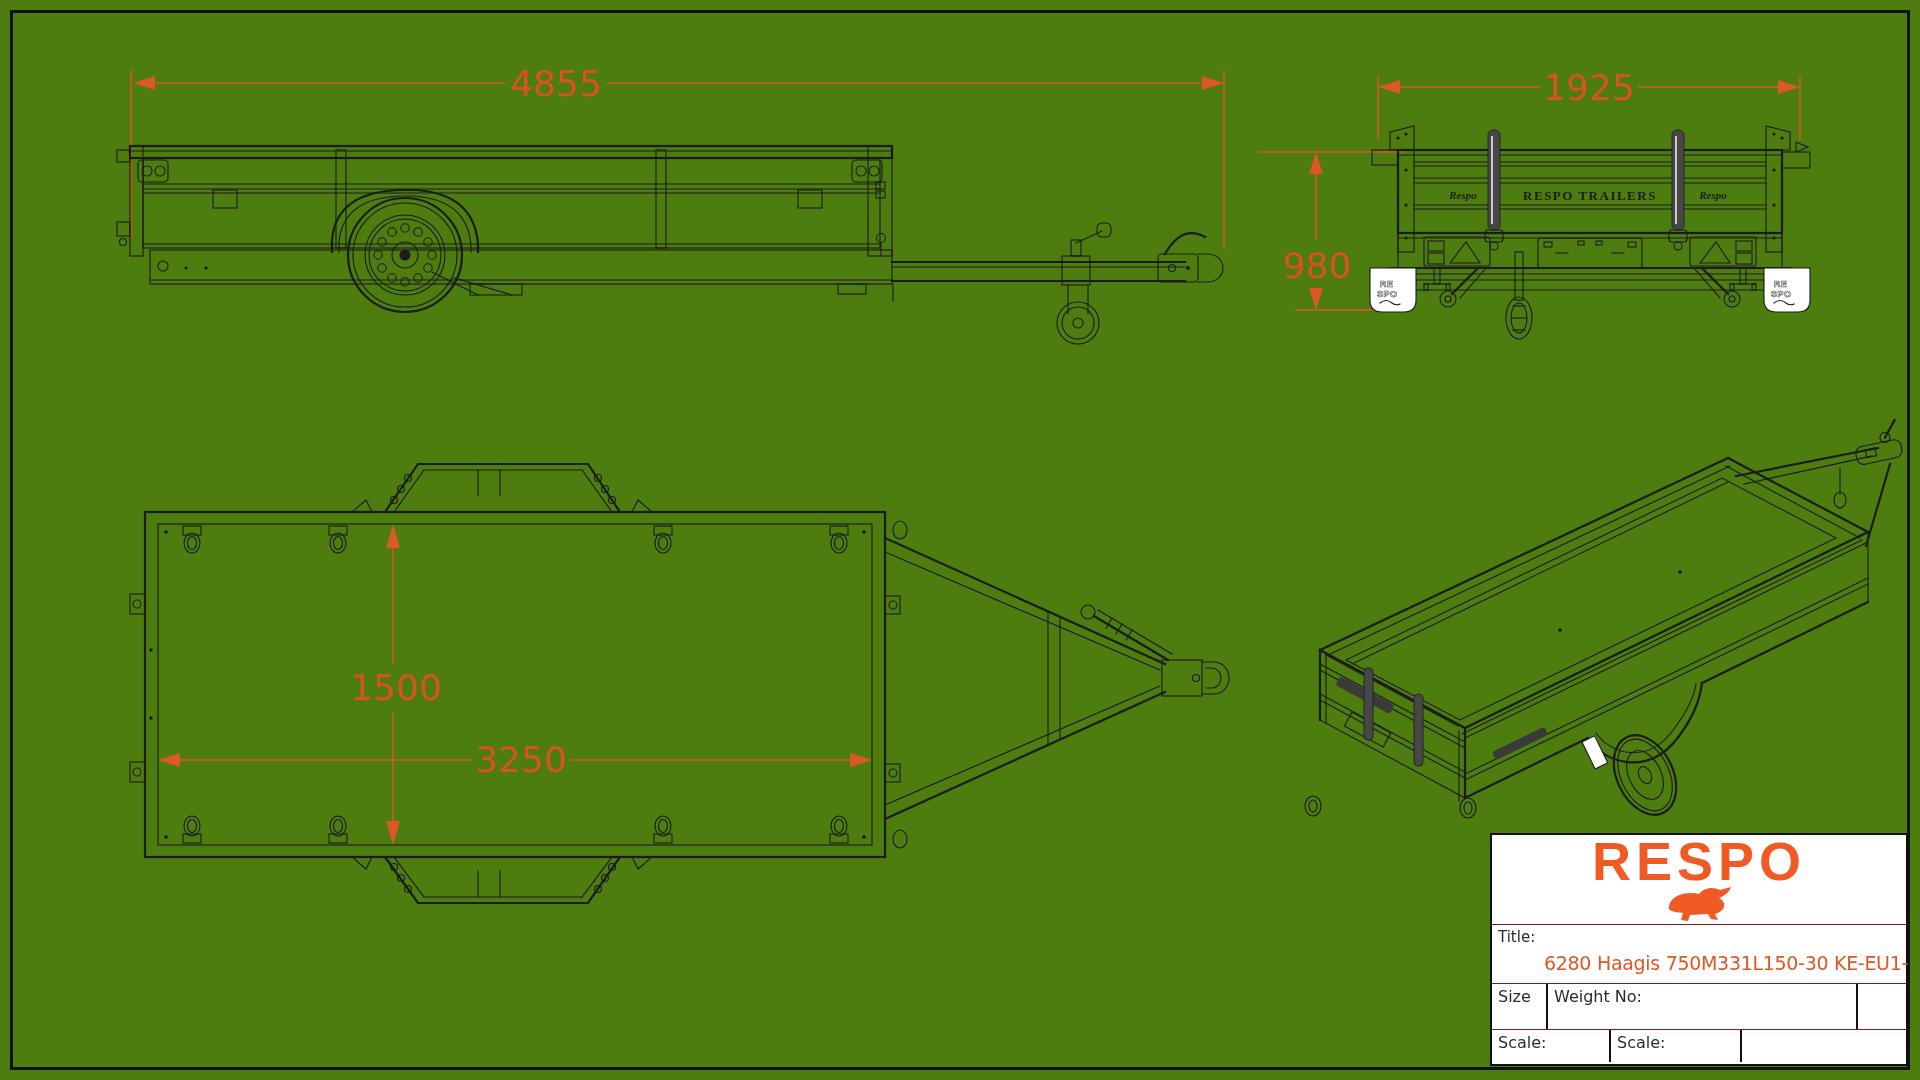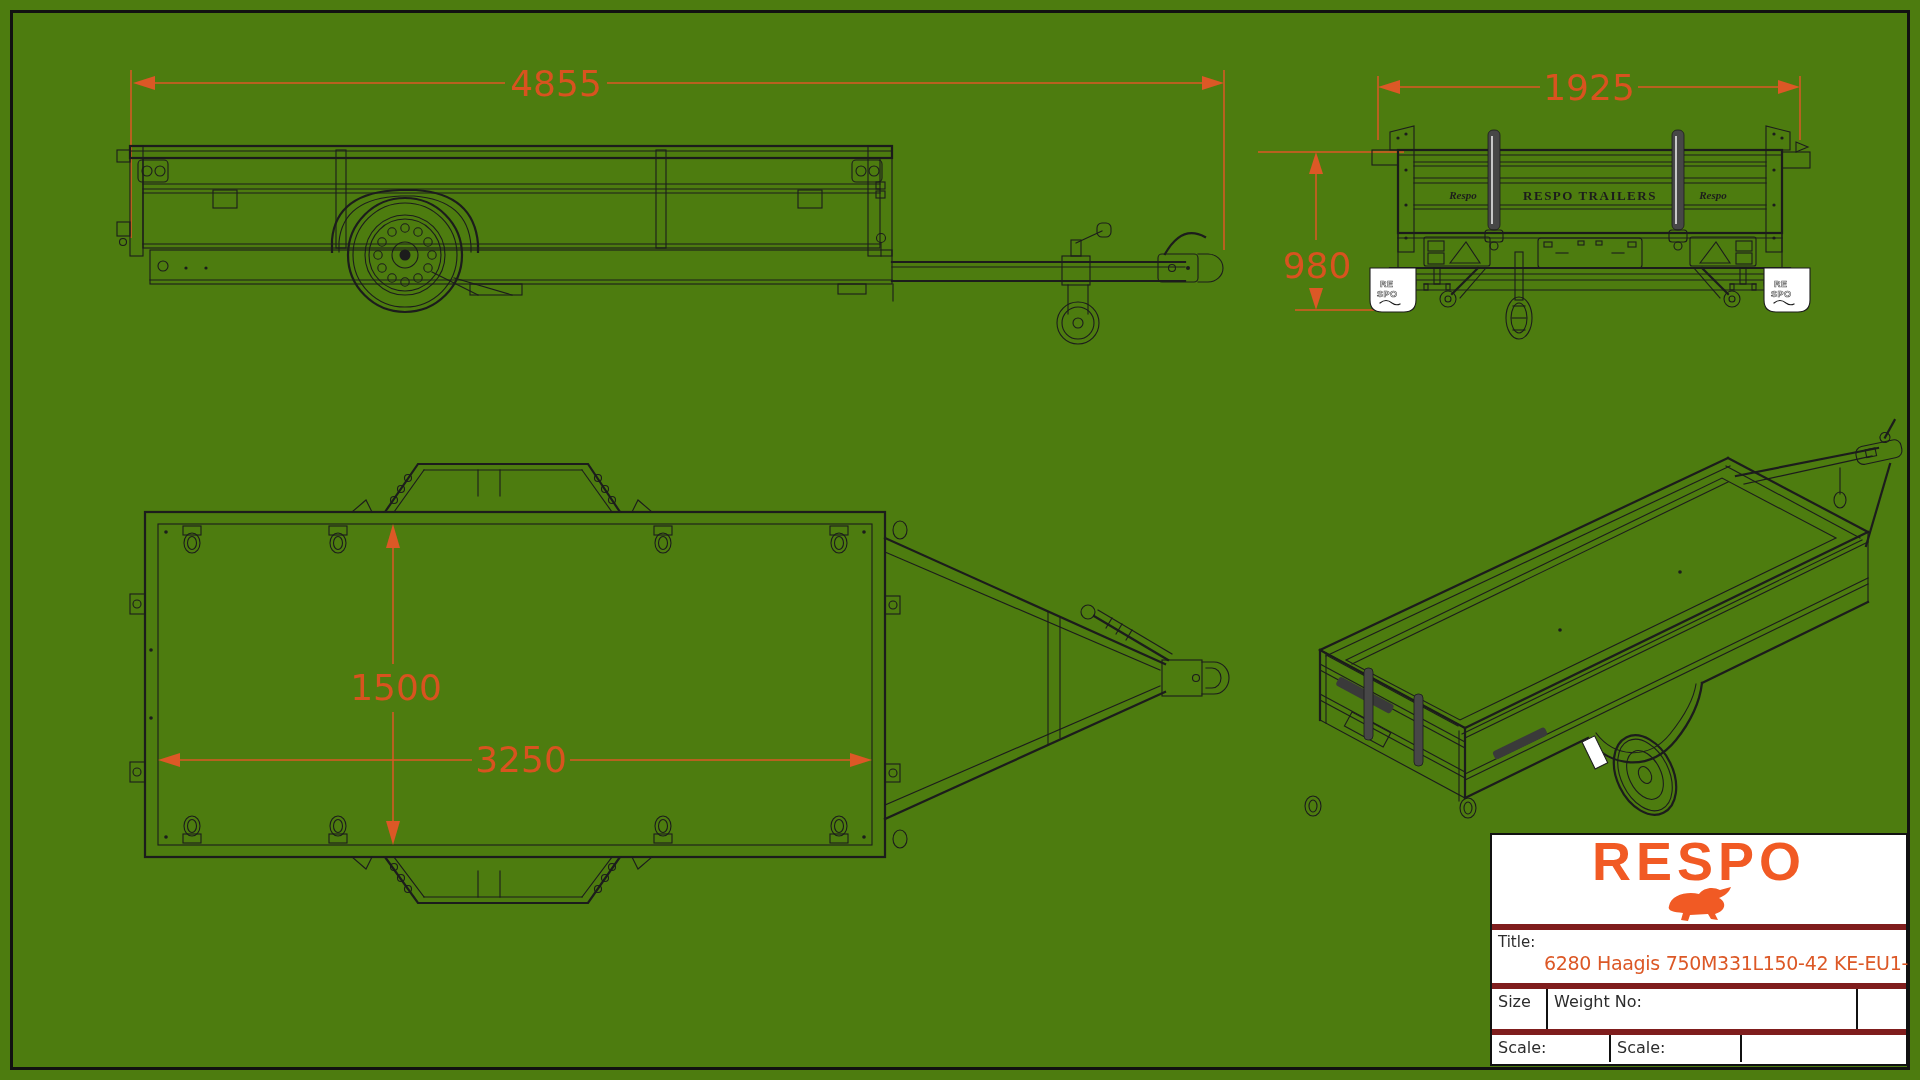--- a/index.html
+++ b/index.html
@@ -16,21 +16,21 @@
   .dim  { stroke:#DC5826; fill:none; stroke-width:1.5; }
   .dimf { fill:#DC5826; stroke:none; }
   .dimt { fill:#D8531F; font-size:36px; font-family:"DejaVu Sans", sans-serif; font-weight:400; }
   .brandSerif  { font-family:"Liberation Serif", serif; font-weight:600; fill:#1c1c1c; }
   .fenderTxt { font-family:"Liberation Sans", sans-serif; font-weight:700; font-size:9px;
                fill:#ffffff; stroke:#555; stroke-width:0.6; letter-spacing:0.5px; }
 
   
   #titleblock { position:absolute; left:1490px; top:833px; width:418px; height:233px;
                 border:2.5px solid #111; background:#fff; box-sizing:border-box; }
-  .tb-row { position:relative; box-sizing:border-box; border-top:6px solid #7f1d1d; }
+  .tb-row { position:relative; box-sizing:border-box; border-top:1px solid #7f1d1d; }
   .tb-row:first-child { border-top:none; }
   #tb-logo-row { height:89px; display:flex; flex-direction:column; align-items:center; justify-content:center; }
   #tb-logo-text { font-family:"Liberation Sans", sans-serif; font-weight:700; font-size:54px;
                   letter-spacing:5px; color:#F15A24; line-height:0.9; }
   #tb-title-row { height:59px; }
   .tb-label { position:absolute; top:3px; left:6px; font-size:15px; color:#2c2c2c; font-weight:400; }
   #tb-title-value { position:absolute; left:52px; bottom:9px; font-size:19px; letter-spacing:-0.3px;
                     color:#DC5826; white-space:nowrap; }
   #tb-mid-row { height:46px; display:flex; }
   #tb-bot-row { height:33px; display:flex;text-align:right; }
@@ -511,21 +511,21 @@
     <div class="tb-row" id="tb-logo-row">
       <div id="tb-logo-text">RESPO</div>
       <svg width="84" height="36" viewBox="0 0 84 36">
         <path fill="#F15A24" d="M12,20 C14,9 30,5 42,8 C46,2 56,0 63,4 L74,1 C72,7 67,10 62,12
                  C70,16 69,25 58,28 L61,34 L54,33 L51,28 L33,29 L31,35 L24,34 L26,27
                  C17,26 10,25 12,20 Z M20,14 C24,12 29,12 33,13 L31,18 C26,17 22,16 20,14 Z"></path>
       </svg>
     </div>
     <div class="tb-row" id="tb-title-row">
       <span class="tb-label">Title:</span>
-      <span id="tb-title-value">6280 Haagis 750M331L150-42 KE-EU1-</span>
+      <span id="tb-title-value">6280 Haagis 750M331L150-30 KE-EU1-</span>
     </div>
     <div class="tb-row" id="tb-mid-row">
       <div class="tb-cell" style="width:54px">
         <span class="tb-label">Size</span>
       </div>
       <div class="tb-cell" style="width:310px">
         <span class="tb-label">Weight No:</span>
       </div>
       <div class="tb-cell" style="flex:1"></div>
     </div>

